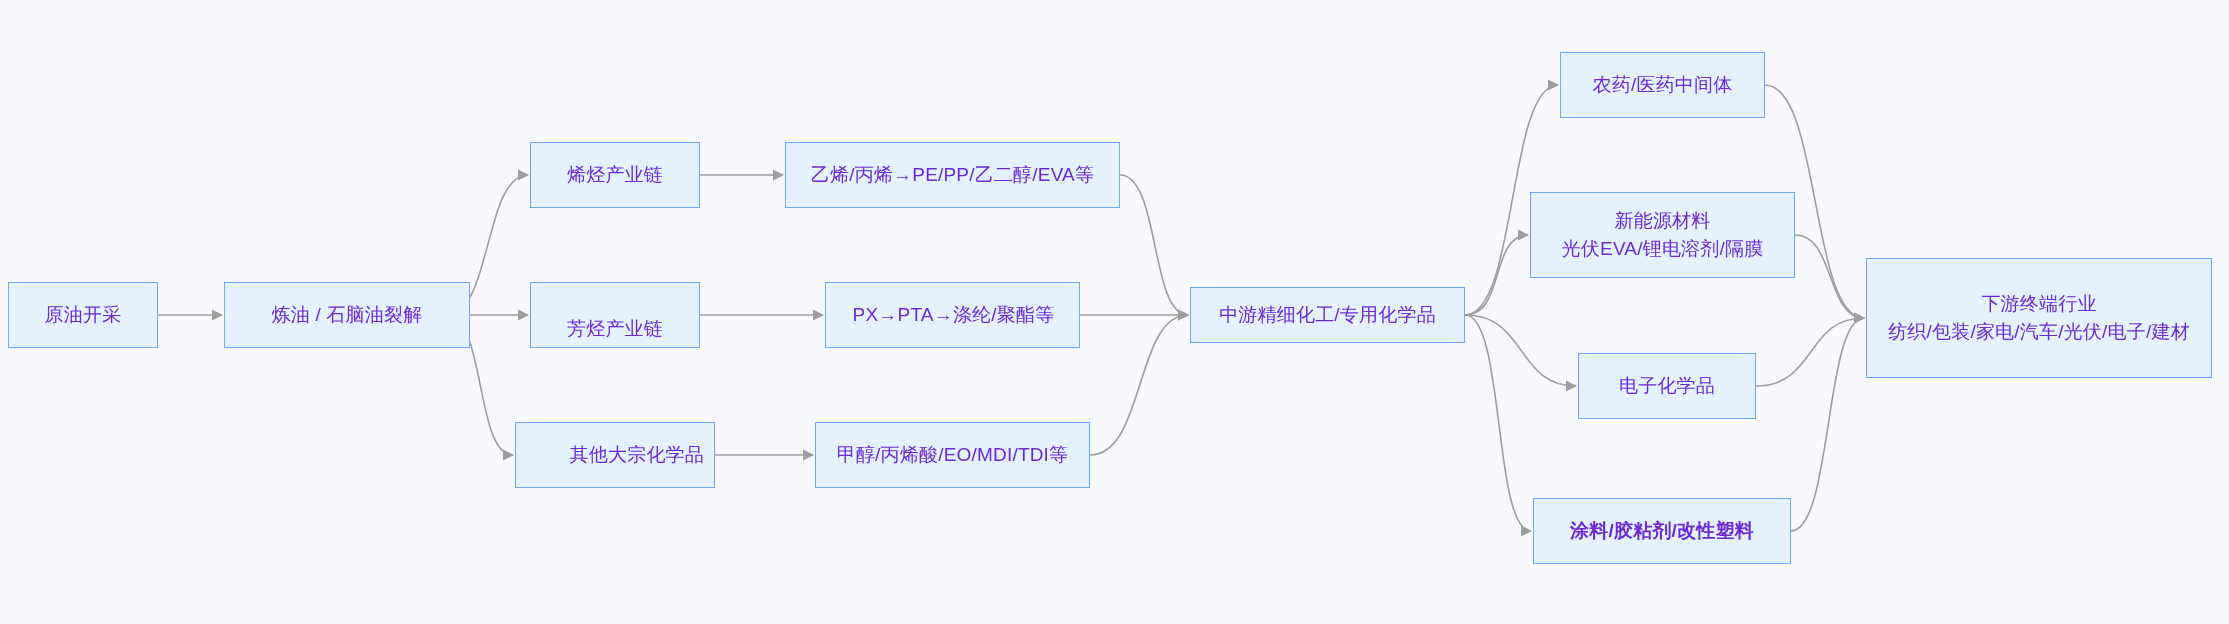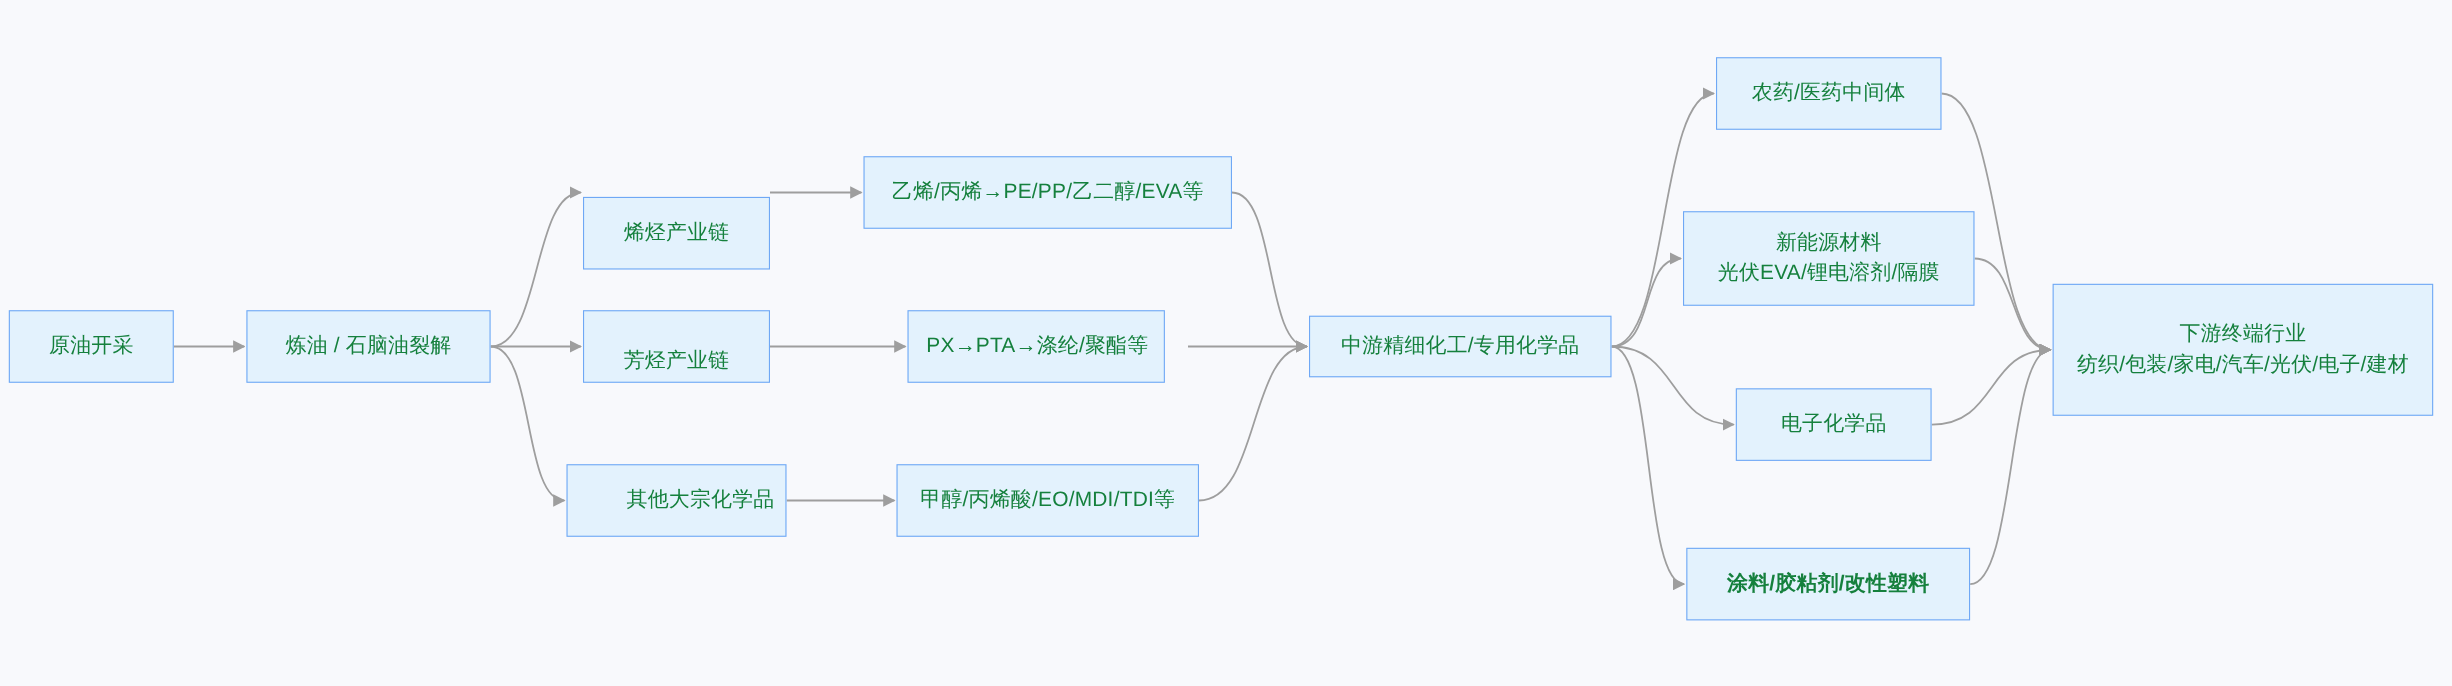--- a/index.html
+++ b/index.html
@@ -25,21 +25,21 @@
   }
   .node {
     position: absolute;
     box-sizing: border-box;
     background: #e3f2fd;
     border: 1.6px solid #6fa8f5;
     display: flex;
     align-items: center;
     justify-content: center;
     text-align: center;
-    color: #15803d;
+    color: #6d28d9;
     font-size: 19px;
     line-height: 1.45;
     letter-spacing: 0.2px;
     padding: 4px 10px;
     z-index: 2;
   }
   .node .nlabel {
     white-space: pre-line;
     display: block;
     width: 100%;
@@ -73,36 +73,36 @@
         <path d="M 1765 85 C 1820.55 85, 1810.45 318, 1864 318" marker-end="url(#arrow)"></path>
         <path d="M 1795 235 C 1835 235, 1826 318, 1864 318" marker-end="url(#arrow)"></path>
         <path d="M 1756 386 C 1816.5 386, 1805.5 318, 1864 318" marker-end="url(#arrow)"></path>
         <path d="M 1791 531 C 1832.25 531, 1824.75 318, 1864 318" marker-end="url(#arrow)"></path>
       </g>
   </svg>
   <div id="nodes-layer">
       <div class="node" style="left: 8px; top: 282px; width: 150px; height: 66px;">
         <span class="nlabel">原油开采</span>
       </div>
-      <div class="node" style="left: 224px; top: 282px; width: 222px; height: 66px;">
+      <div class="node" style="left: 224px; top: 282px; width: 246px; height: 66px;">
         <span class="nlabel">炼油 / 石脑油裂解</span>
       </div>
-      <div class="node" style="left: 530px; top: 142px; width: 170px; height: 66px; margin-top: 37px;">
+      <div class="node" style="left: 530px; top: 142px; width: 170px; height: 66px;">
         <span class="nlabel">烯烃产业链</span>
       </div>
       <div class="node" style="left: 530px; top: 282px; width: 170px; height: 66px; align-items: flex-end;">
         <span class="nlabel">芳烃产业链</span>
       </div>
       <div class="node" style="left: 515px; top: 422px; width: 200px; height: 66px; text-align: right;">
         <span class="nlabel">其他大宗化学品</span>
       </div>
       <div class="node" style="left: 785px; top: 142px; width: 335px; height: 66px;">
         <span class="nlabel">乙烯/丙烯→PE/PP/乙二醇/EVA等</span>
       </div>
-      <div class="node" style="left: 825px; top: 282px; width: 234px; height: 66px; padding-left: 12px;">
+      <div class="node" style="left: 825px; top: 282px; width: 255px; height: 66px; padding-left: 12px;">
         <span class="nlabel">PX→PTA→涤纶/聚酯等</span>
       </div>
       <div class="node" style="left: 815px; top: 422px; width: 275px; height: 66px; justify-content: flex-end;">
         <span class="nlabel">甲醇/丙烯酸/EO/MDI/TDI等</span>
       </div>
       <div class="node" style="left: 1190px; top: 287px; width: 275px; height: 56px;">
         <span class="nlabel">中游精细化工/专用化学品</span>
       </div>
       <div class="node" style="left: 1560px; top: 52px; width: 205px; height: 66px;">
         <span class="nlabel">农药/医药中间体</span>

